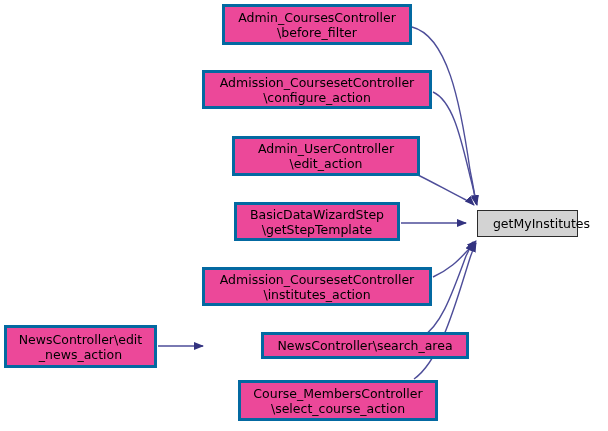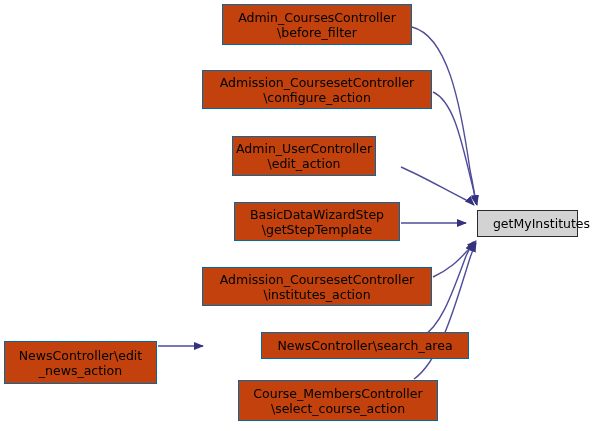--- a/index.html
+++ b/index.html
@@ -20,22 +20,22 @@
   #edge-layer {
     position: absolute;
     left: 0;
     top: 0;
     width: 608px;
     height: 431px;
   }
   .node {
     position: absolute;
     box-sizing: border-box;
-    border: 1px solid #0369a1;
-    background: #c2410c;
+    border: 3px solid #0369a1;
+    background: #ec4899;
     display: flex;
     align-items: center;
     justify-content: center;
     text-align: center;
     color: #000000;
     font-size: 12.5px;
     line-height: 15px;
     letter-spacing: 0px;
     white-space: pre-line;
     z-index: 3;
@@ -97,21 +97,21 @@
   <div class="node" style="left:222px; top:4px; width:190px; height:41px;">
     <span>Admin_CoursesController
 \before_filter</span>
   </div>
 
   <div class="node" style="left:202px; top:70px; width:230px; height:39px;">
     <span>Admission_CoursesetController
 \configure_action</span>
   </div>
 
-  <div class="node" style="left:232px; top:136px; width:144px; height:40px;">
+  <div class="node" style="left:232px; top:136px; width:188px; height:40px;">
     <span>Admin_UserController
 \edit_action</span>
   </div>
 
   <div class="node" style="left:234px; top:202px; width:166px; height:39px;">
     <span>BasicDataWizardStep
 \getStepTemplate</span>
   </div>
 
   <div class="node" style="left:202px; top:267px; width:230px; height:39px;">
@@ -121,21 +121,21 @@
 
   <div class="node" style="left:214px; top:332px; width:208px; height:27px;margin-left:47px;">
     <span>NewsController\search_area</span>
   </div>
 
   <div class="node" style="left:219px; top:380px; width:200px; height:41px;margin-left:19px;">
     <span>Course_MembersController
 \select_course_action</span>
   </div>
 
-  <div class="node" style="left:4px; top:325px; width:153px; height:43px;margin-top:16px;">
+  <div class="node" style="left:4px; top:325px; width:153px; height:43px;">
     <span>NewsController\edit
 _news_action</span>
   </div>
 
   <div class="node target" style="left:477px; top:210px; width:101px; height:27px;padding-left:28px;">
     <span>getMyInstitutes</span>
   </div>
 
 </div>
 

